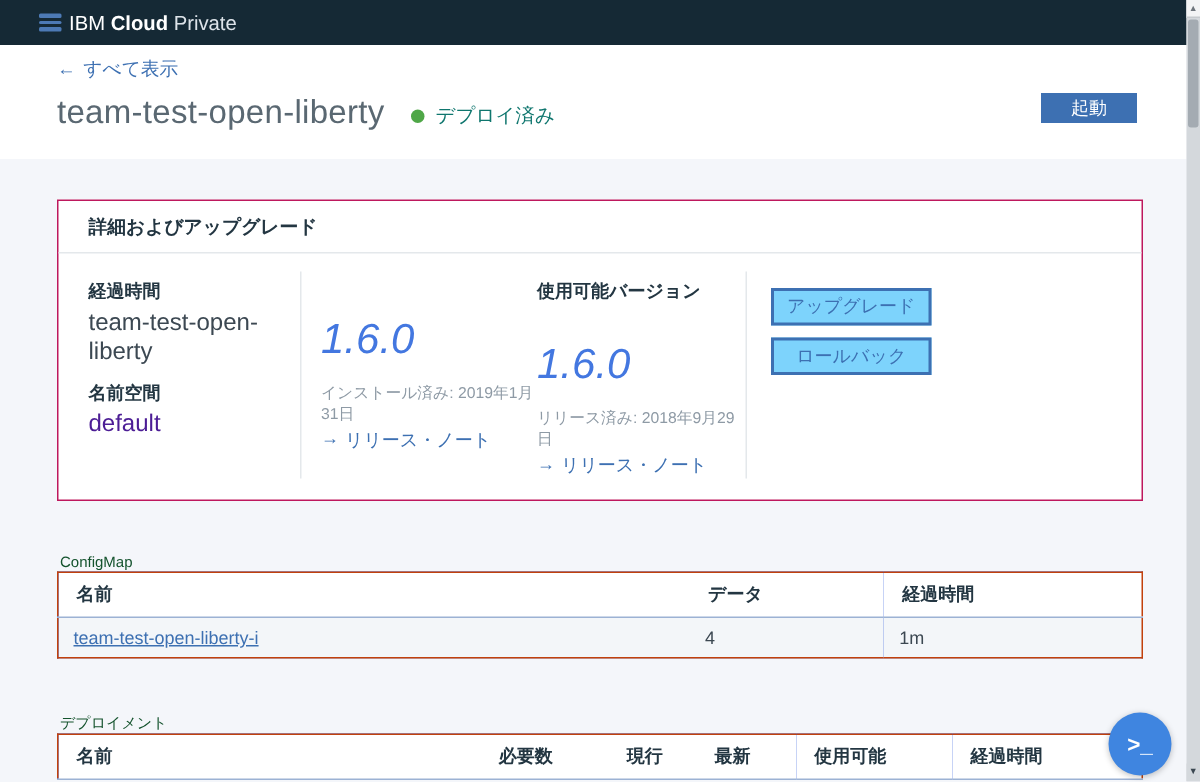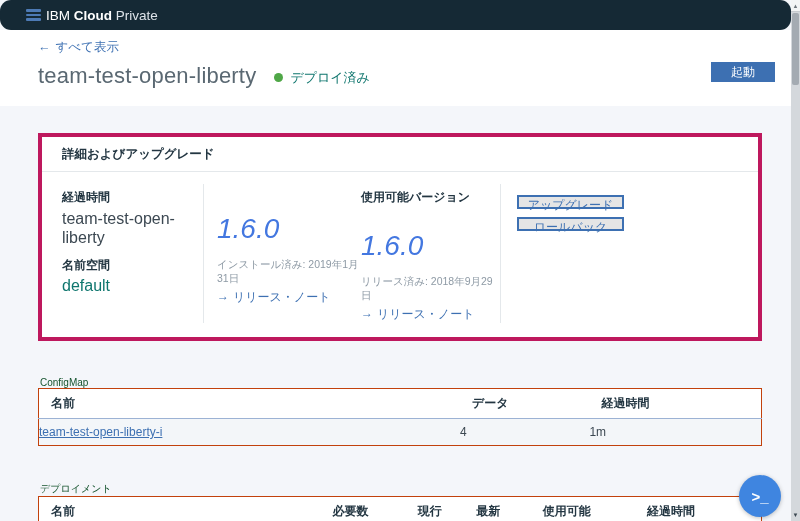--- a/index.html
+++ b/index.html
@@ -9,21 +9,20 @@
     background:#f4f6fa;
     position:relative;
     color:#3c4852;
   }
   .app { position:absolute; top:0; left:0; width:791px; height:521px; }
 
   
   .topbar {
     height:30px; background:#152935; display:flex; align-items:center;
     padding-right:16px;
-    border-radius:11px;
   }
   .hamburger { margin-left:26px; width:15px; display:flex; flex-direction:column; gap:2px; cursor:pointer; }
   .hamburger i { display:block; height:2.5px; background:#4d7ab5; border-radius:1px; }
   .brand { color:#ffffff; font-size:13.5px; margin-left:5px; white-space:nowrap; }
   .brand .b-bold { font-weight:bold; }
   .brand .b-light { color:#dde3e9; }
   .topnav { margin-left:auto; display:flex; align-items:center; gap:26px; }
   .topnav .nav-item { color:#ffffff; font-size:12.5px; cursor:pointer; white-space:nowrap; }
   .avatar { width:20px; height:20px; margin-left:12px; cursor:pointer; flex:0 0 auto; }
 
@@ -31,56 +30,56 @@
   .page-header { background:#ffffff; height:76px; padding:7px 0 0 38px; position:relative; }
   .back-link { display:inline-flex; align-items:center; gap:5px; color:#3d70b2; font-size:12.5px; cursor:pointer; }
   .title-row { margin-top:7px; display:flex; align-items:center; }
   .page-title { font-size:22px; color:#5a6872; font-weight:400; letter-spacing:.2px; }
   .status { display:flex; align-items:center; gap:7px; margin-left:18px; margin-top:4px; }
   .status-dot { width:9px; height:9px; border-radius:50%; background:#4fa747; }
   .status-text { font-size:13px; color:#0f766e; }
   .updated-row { margin-top:7px; font-size:12px; color:#1e2a33; }
   .updated-row b { font-weight:bold; }
   .launch-btn {
-    position:absolute; top:32px; right:16px; width:64px; height:20px;
+    position:absolute; top:32px; right:33px; width:64px; height:20px;
     background:#3d70b2; color:#fff; font-size:12px; border:none;
     display:flex; align-items:center; justify-content:center; cursor:pointer;
   }
 
   
   .content { padding:0 29px 0 38px; }
 
-  .panel { margin-top:27px; background:#fff; border:4px solid #be185d; }
+  .panel { margin-top:27px; background:#fff; border:1px solid #be185d; }
   .panel-header { padding:9px 20px 8px; font-size:12.5px; font-weight:bold; color:#233642; border-bottom:1px solid #e4e8eb; }
   .panel-body { display:flex; padding:12px 0 14px; }
   .pcol-chart { width:162px; padding:5px 0 0 20px; border-right:1px solid #e4e8eb; }
   .field-label { font-size:12px; font-weight:bold; color:#233642; }
   .chart-name { margin-top:4px; font-size:16px; color:#3c4852; width:122px; line-height:1.18; }
   .ns-label { margin-top:9px; }
-  .ns-value { margin-top:3px; font-size:16px; color:#0f766e; }
+  .ns-value { margin-top:3px; font-size:16px; color:#4c1d95; }
   .pcol-ver { width:157px; padding:5px 0 0 13px; }
   .pcol-ver2 { width:140px; padding:5px 0 0 0; border-right:1px solid #e4e8eb; }
   .version-num { margin-top:24px; font-size:28px; color:#4377e0;font-style:italic; }
   .version-meta { margin-top:13px; font-size:10.5px; color:#8e9aa5; }
   .rn-link { margin-top:2px; font-size:12px; color:#3d70b2; display:inline-flex; gap:4px; cursor:pointer; }
   .pcol-actions { flex:1; padding:11px 0 0 16px; }
   .btn-outline {
-    display:block; width:107px; height:14px; background:#e5e5e5;
+    display:block; width:107px; height:25px; background:#7dd3fc;
     border:2px solid #3d70b2; color:#3d70b2; font-size:12px; cursor:pointer;
     font-family:inherit;
   }
   .btn-outline + .btn-outline { margin-top:8px; }
 
   .section-label { margin-top:36px; font-size:10px; font-weight:normal; color:#14532d; margin-left:2px; }
   table.res-table { margin-top:0; width:100%; border-collapse:collapse; border:1px solid #c2410c; background:#1d4ed8; }
   .res-table th {
     font-size:12px; font-weight:bold; color:#233642; text-align:left;
     padding:6px 12px; border-bottom:1px solid #9cb2d4; background:#fff;
   }
-  .res-table td { font-size:12px; color:#3c4852; padding:6px 0; background:#f3f6f9; }
+  .res-table td { font-size:12px; color:#3c4852; padding:6px 10px; background:#f3f6f9; }
   .cell-link { color:#3d70b2; text-decoration:underline; cursor:pointer; }
 
   
   .fab {
     position:absolute; left:739px; top:475px; width:42px; height:42px; border-radius:50%;
     background:#3f85e0; color:#fff; display:flex; align-items:center; justify-content:center;
     font-size:15px; font-weight:bold; letter-spacing:0; cursor:pointer;
     box-shadow:0 1px 4px rgba(0,0,0,.25); border:none; font-family:inherit;
   }
 

